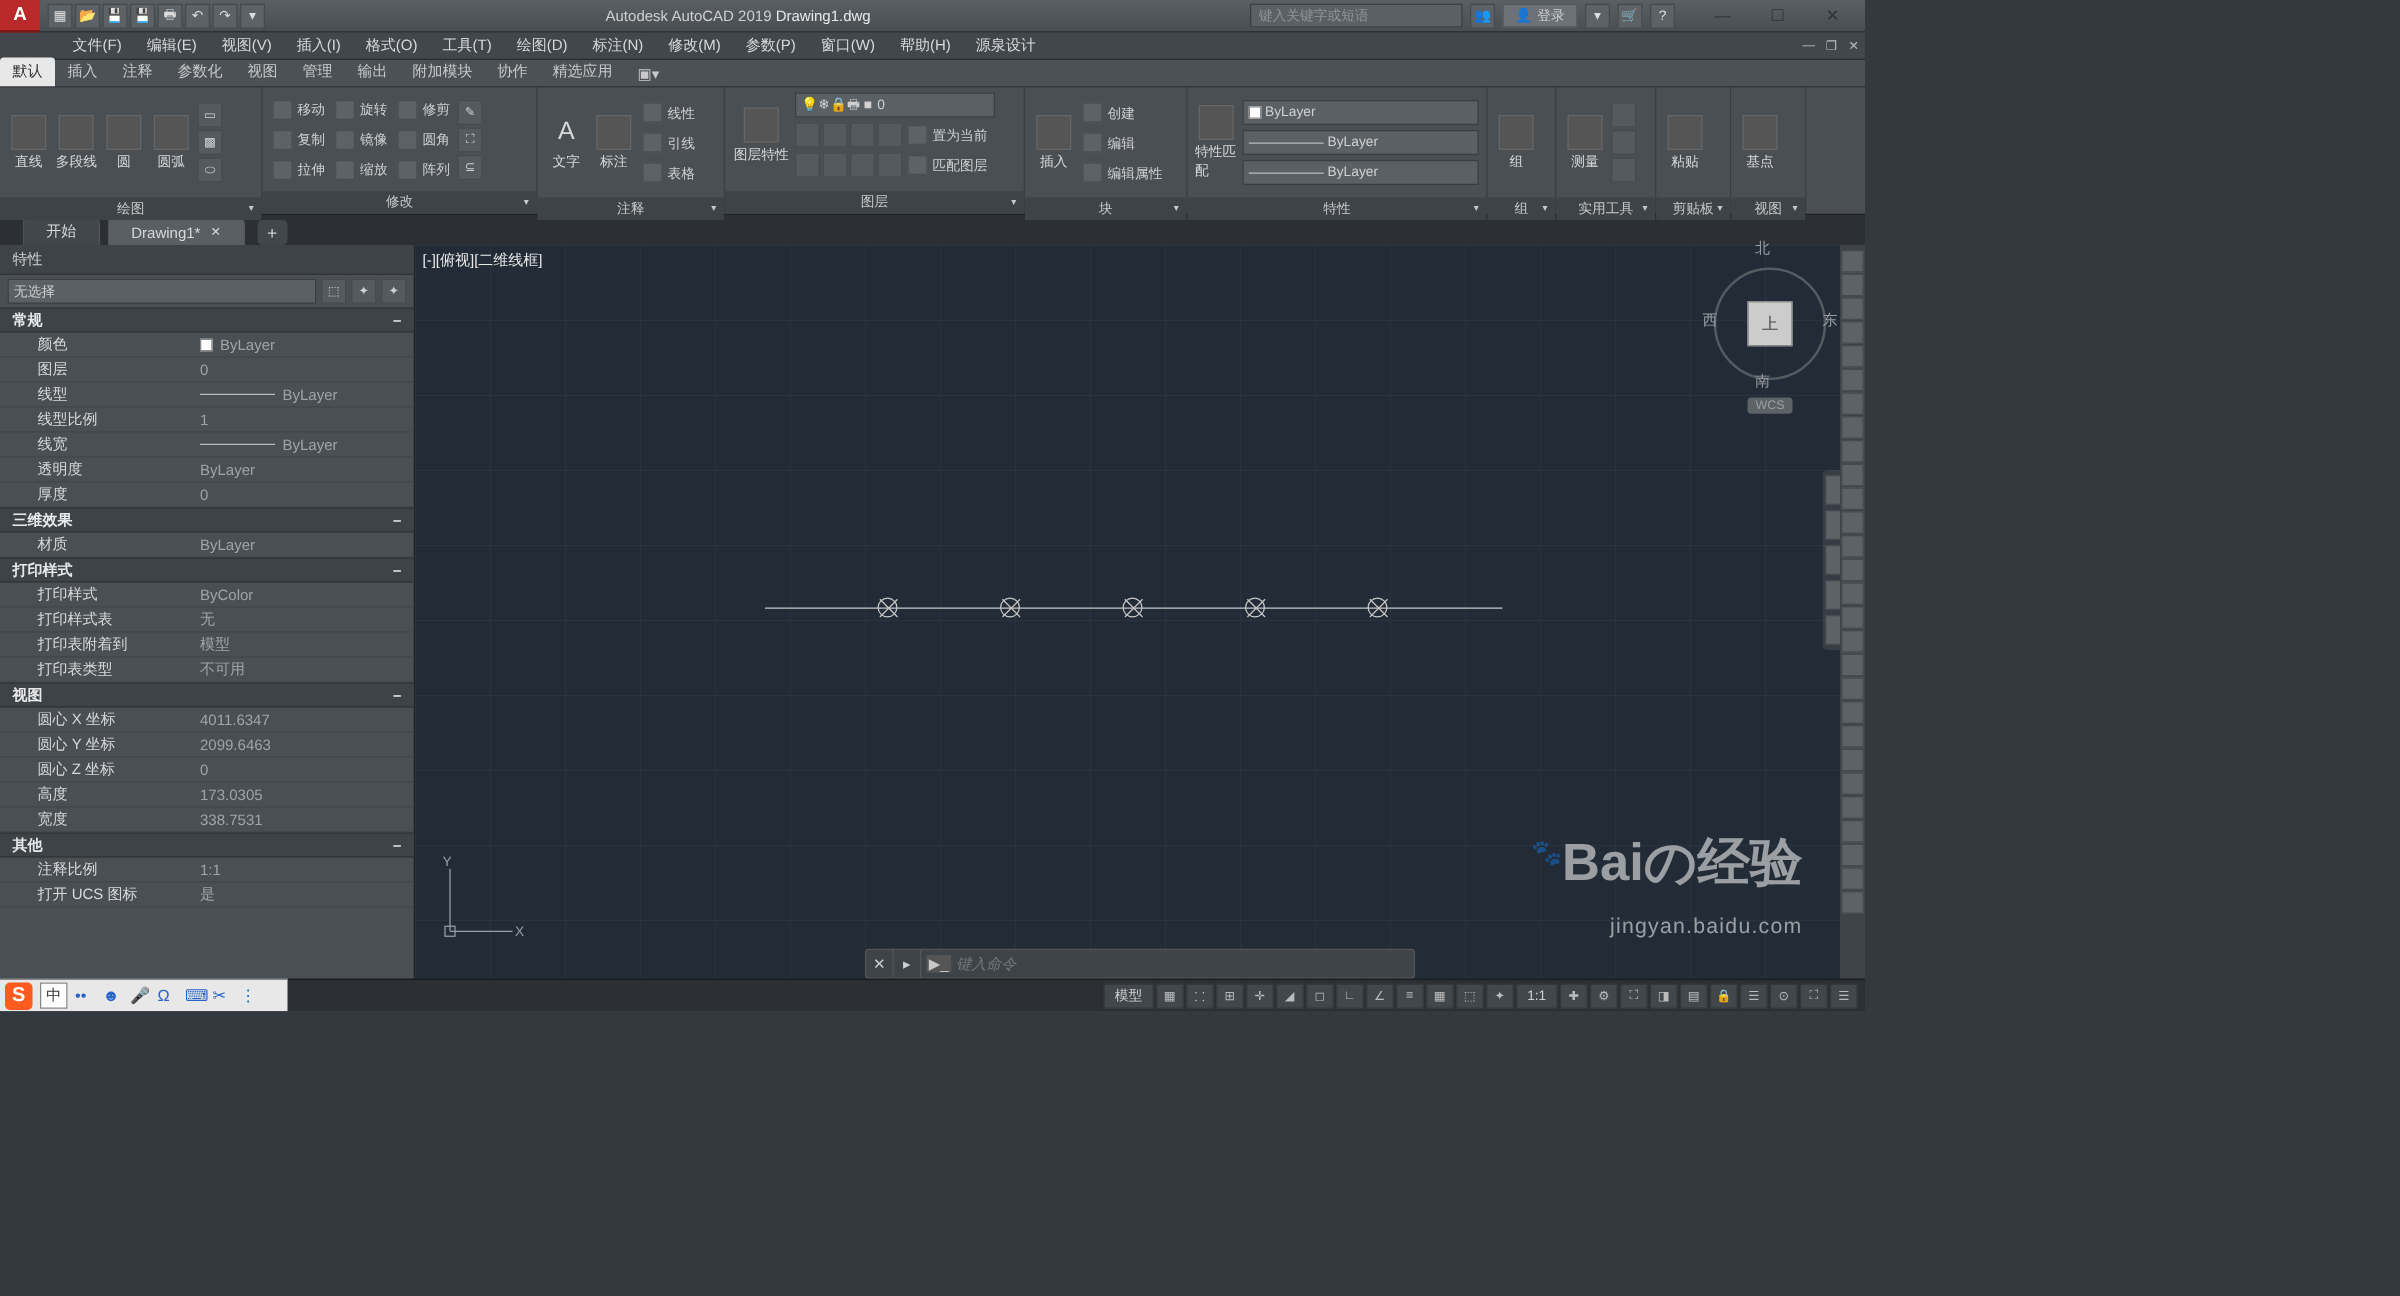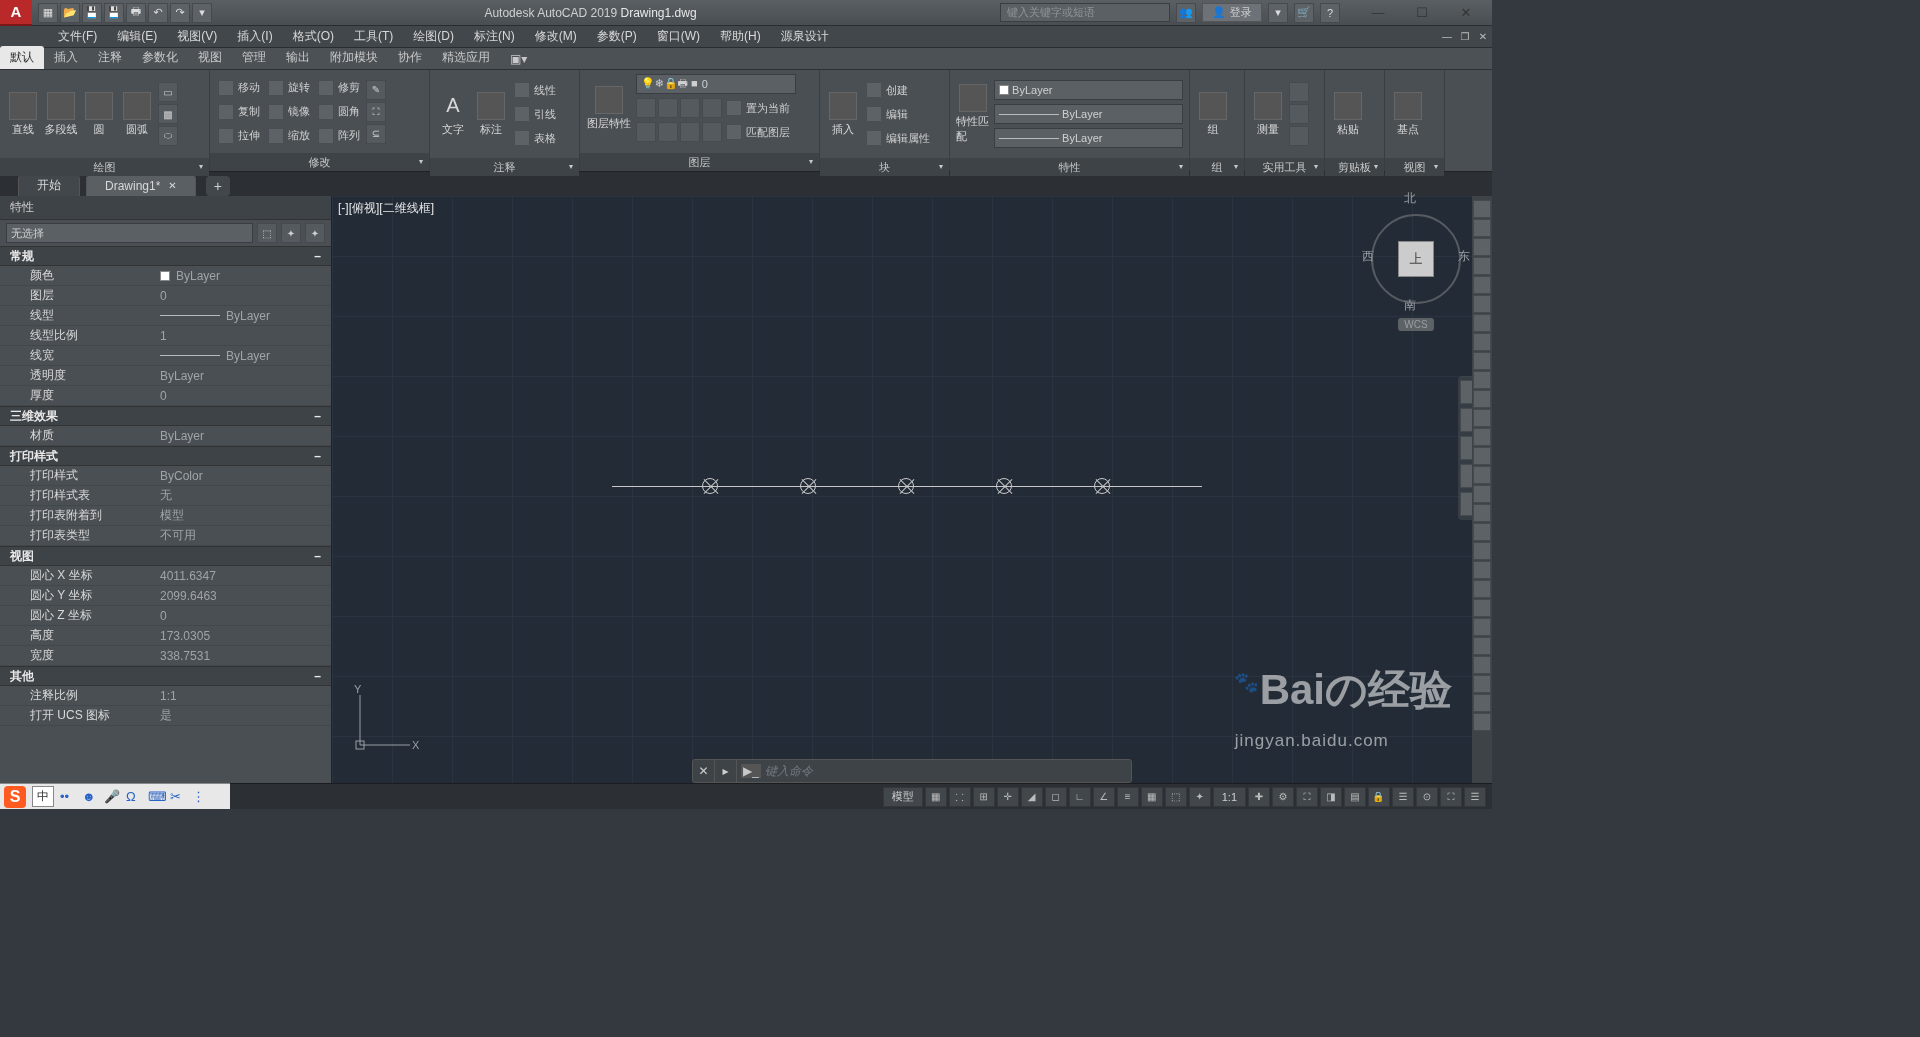--- a/index.html
+++ b/index.html
@@ -106,21 +106,21 @@
 .sb-btn { width: 22px; height: 20px; background: #42474c; border: 1px solid #34383c; display: flex; align-items: center; justify-content: center; cursor: pointer; color: #bbb; font-size: 10px; }
 .model-tab { padding: 0 8px; height: 20px; background: #42474c; border: 1px solid #34383c; display: flex; align-items: center; }
 
 
 .taskbar { position: absolute; bottom: 0; left: 0; height: 26px; width: 230px; background: #e8e8e8; display: flex; align-items: center; gap: 6px; padding: 0 4px; z-index: 50; border-top: 1px solid #888; }
 .tb-s { width: 22px; height: 22px; background: #ff5a1f; border-radius: 4px; color: #fff; font-weight: bold; display: flex; align-items: center; justify-content: center; }
 .tb-lang { padding: 1px 4px; background: #fff; border: 1px solid #888; font-size: 12px; color: #333; }
 .tb-ic { width: 16px; height: 16px; color: #2864c8; font-size: 13px; cursor: pointer; }
 
 
-.watermark { position: absolute; bottom: 30px; right: 40px; font-size: 42px; font-weight: bold; color: rgba(255,255,255,0.55); line-height: 1; }
+.watermark { position: absolute; bottom: 30px; right: 50px; font-size: 42px; font-weight: bold; color: rgba(255,255,255,0.55); text-align: right; line-height: 1; }
 .watermark .sub { font-size: 17px; font-weight: normal; letter-spacing: 1px; }
 .paw { display: inline-block; font-size: 20px; vertical-align: super; }
 </style>
 </head>
 <body>
 
 <div class="titlebar">
   <div class="app-icon">A</div>
   <div class="qat">
     <div class="qat-btn">▦</div>

